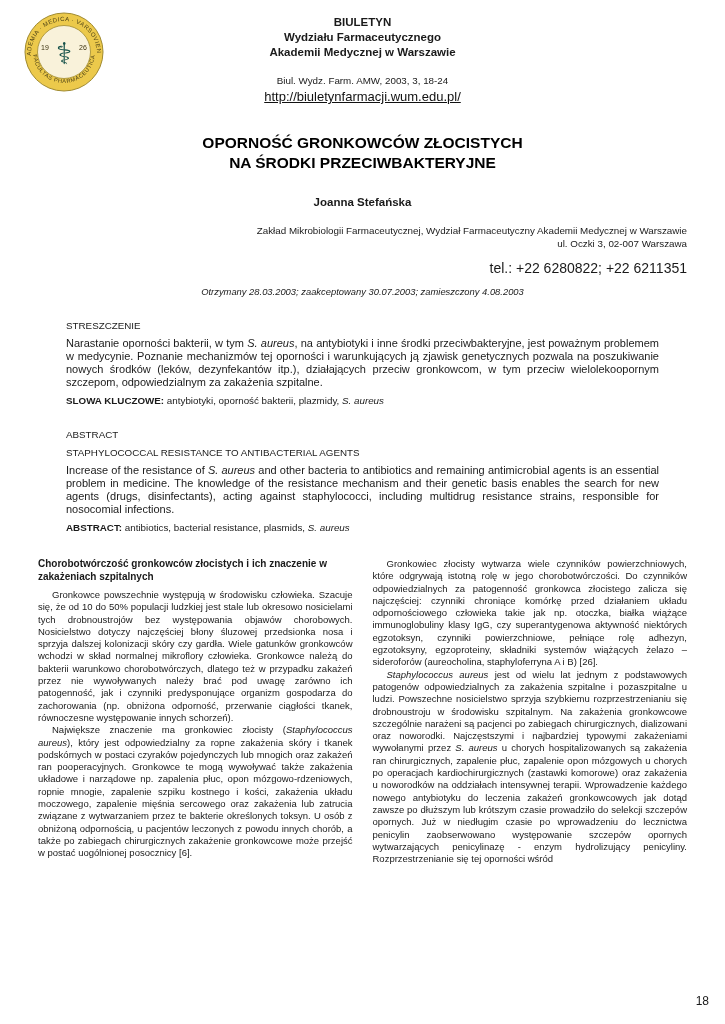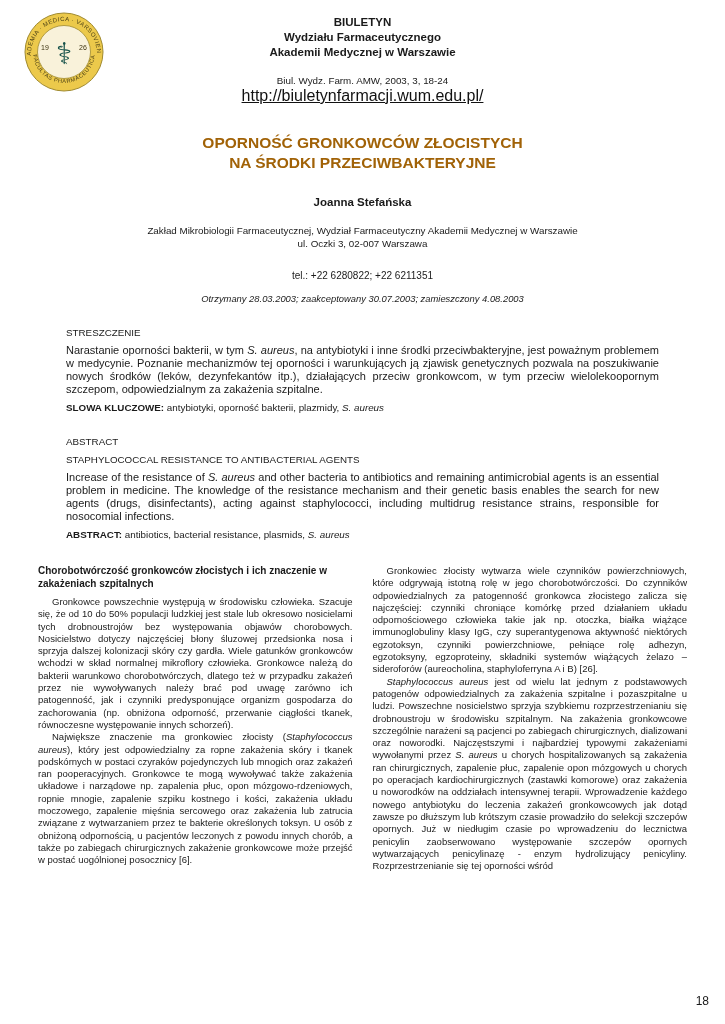--- a/index.html
+++ b/index.html
@@ -13,27 +13,27 @@
     font-family: "Liberation Sans", "DejaVu Sans", sans-serif;
     color: #1a1a1a;
   }
   .content { padding: 0 38px; }
 
   
   .seal { position: absolute; left: 24px; top: 12px; width: 80px; height: 80px; }
   .header-center { padding-top: 15px; text-align: center; }
   .hdr-line { font-size: 11.5px; font-weight: bold; line-height: 15px; }
   .citation { margin-top: 14px; font-size: 9.8px; line-height: 13px; }
-  .url { display: inline-block; margin-top: 1px; font-size: 16px; line-height: 13px; color: #111; text-decoration: underline; }
+  .url { display: inline-block; margin-top: 1px; font-size: 13px; line-height: 13px; color: #111; text-decoration: underline; }
 
   
-  .title { margin: 28px 0 0 0; text-align: center; font-size: 15.5px; font-weight: bold; line-height: 20px; color: #a16207; }
+  .title { margin: 28px 0 0 0; text-align: center; font-size: 15.5px; font-weight: bold; line-height: 20px; color: #000000; }
   .author { margin-top: 22px; text-align: center; font-size: 11.5px; font-weight: bold; line-height: 14px; }
-  .affil { margin-top: 15px; text-align: center; font-size: 9.8px; line-height: 13px; }
-  .phone { margin-top: 19px; text-align: center; font-size: 10px; line-height: 13px; }
+  .affil { margin-top: 15px; text-align: right; font-size: 9.8px; line-height: 13px; }
+  .phone { margin-top: 12px; text-align: right; font-size: 14px; line-height: 13px; }
   .dates { margin-top: 11px; text-align: center; font-size: 9.4px; line-height: 12px; font-style: italic; }
 
   
   .abstract-block { margin-top: 21px; padding: 0 28px; }
   .abs-heading { font-size: 9.8px; line-height: 13px; margin-bottom: 5px; }
   .abs-subtitle { font-size: 9.8px; line-height: 13px; margin-bottom: 5px; }
   .abs-body { margin: 0; font-size: 11px; line-height: 13px; text-align: justify; }
   .abs-keywords { margin: 5px 0 0 0; font-size: 9.8px; line-height: 13px; }
 
   

